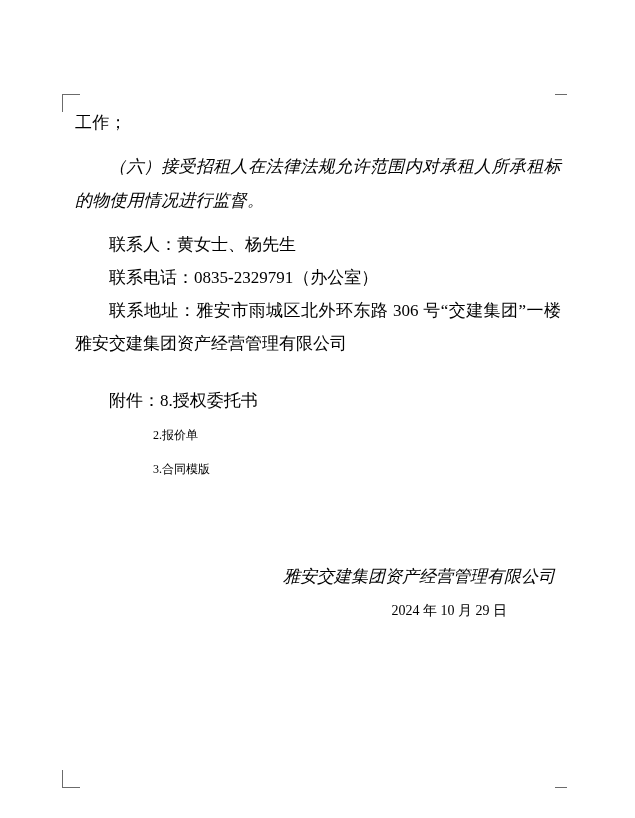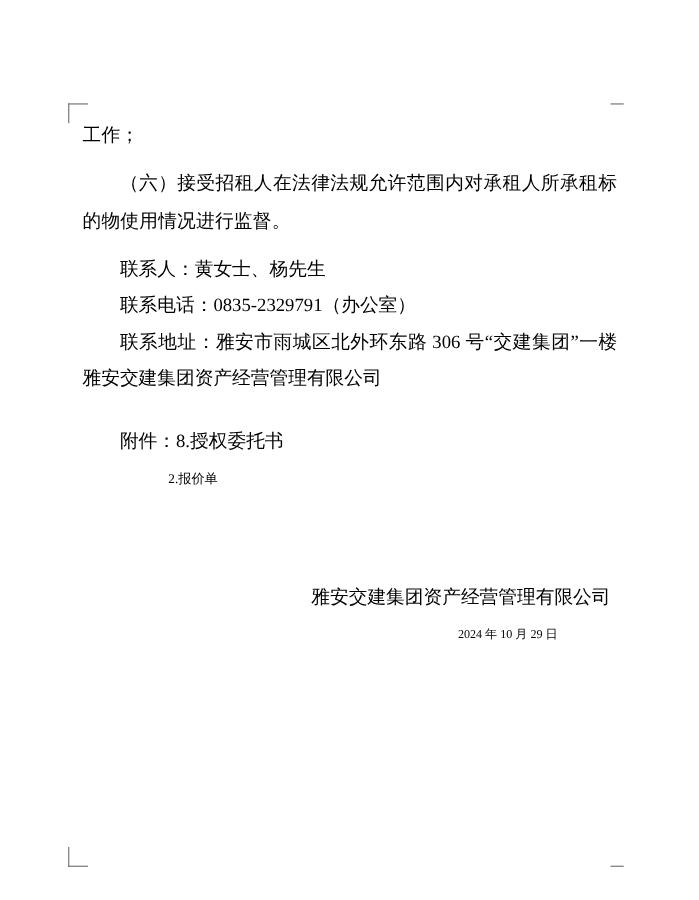--- a/index.html
+++ b/index.html
@@ -53,20 +53,21 @@
 
   .para {
     font-size: 17px;
     line-height: 34px;
     letter-spacing: 0.2px;
     margin: 0 0 10px 0;
     text-align: justify;
   }
   .para.indent {
     text-indent: 34px;
+    font-style: italic;
   }
 
   .heading {
     font-family: "Liberation Sans", "DejaVu Sans", sans-serif;
     font-weight: bold;
     font-size: 17.5px;
     line-height: 36px;
     margin: 8px 0 4px 0;
     text-indent: 34px;
   }
@@ -100,23 +101,24 @@
 
   .signature {
     margin-top: 74px;
     text-align: right;
     padding-right: 6px;
   }
   .sign-org {
     font-size: 17px;
     line-height: 34px;
     margin: 0;
+    font-style: italic;
   }
   .sign-date {
-    font-size: 11px;
+    font-size: 14px;
     line-height: 34px;
     margin: 0;
     padding-right: 48px;
   }
 </style>
 </head>
 <body>
 
 <div class="page">
 
@@ -132,20 +134,21 @@
     <p class="para indent">（六）接受招租人在法律法规允许范围内对承租人所承租标的物使用情况进行监督。</p>
 
 
     <p class="info-line">联系人：黄女士、杨先生</p>
     <p class="info-line">联系电话：0835-2329791（办公室）</p>
     <p class="info-line wrap">联系地址：雅安市雨城区北外环东路 306 号“交建集团”一楼雅安交建集团资产经营管理有限公司</p>
 
     <div class="attach-block">
       <p class="attach-head">附件：8.授权委托书</p>
       <p class="attach-item">2.报价单</p>
+      <p class="attach-item">3.合同模版</p>
     </div>
 
     <div class="signature">
       <p class="sign-org">雅安交建集团资产经营管理有限公司</p>
       <p class="sign-date">2024 年 10 月 29 日</p>
     </div>
 
   </div>
 </div>
 

